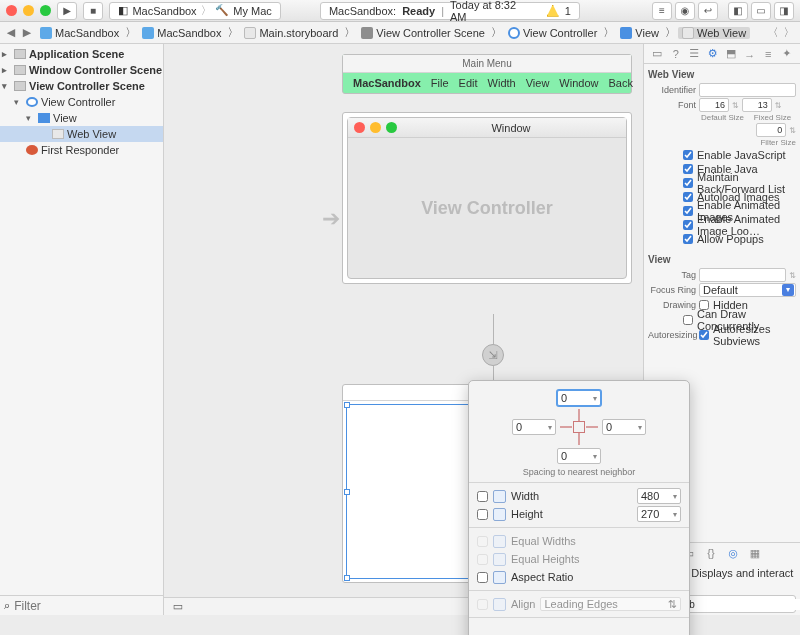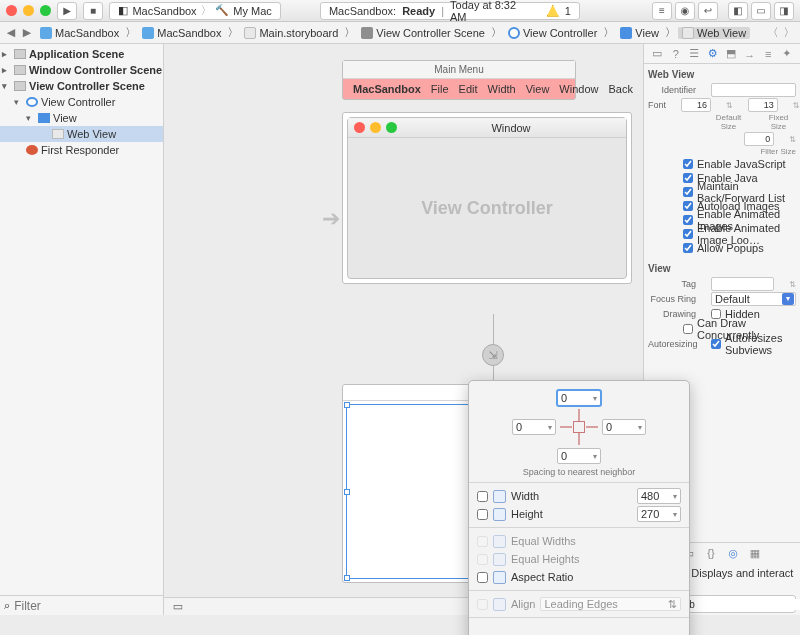--- a/index.html
+++ b/index.html
@@ -42,21 +42,21 @@
 .ico-scene{background:#d0d0d0;border:1px solid #aaa}
 .ico-vc{border-radius:50%;border:2px solid #4a90e2;background:#fff}
 .ico-view{background:#4a90e2}
 .ico-web{background:#e8e8e8;border:1px solid #bbb}
 .ico-resp{border-radius:50%;background:#d85a3a}
 .filter{height:20px;border-top:1px solid #d0d0d0;display:flex;align-items:center;padding:0 4px;gap:4px}
 .filter input{flex:1;border:none;background:transparent;font-size:12px;outline:none}
 
 
 .canvas{flex:1;background:#ececec;position:relative;overflow:hidden;border-right:1px solid #d0d0d0}
-.menu-frame{position:absolute;left:178px;top:16px;width:234px;background:#fca5a5;border:1px solid #bfbfbf;border-radius:3px}
+.menu-frame{position:absolute;left:178px;top:10px;width:290px;background:#86efac;border:1px solid #bfbfbf;border-radius:3px}
 .frame-head{height:18px;background:#f4f4f4;border-bottom:1px solid #d5d5d5;text-align:center;line-height:18px;font-size:10px;color:#666}
 .menu-items{display:flex;gap:10px;padding:4px 10px;font-size:10px}
 .menu-items span:first-child{font-weight:700}
 
 .win-frame{position:absolute;left:178px;top:68px;width:290px;background:#fff;border:1px solid #bfbfbf;border-radius:3px}
 .win-inner{margin:4px;border:1px solid #c0c0c0;border-radius:4px;background:#e7e7e7}
 .win-inner .wt{height:20px;background:linear-gradient(#f5f5f5,#e5e5e5);border-bottom:1px solid #cfcfcf;text-align:center;line-height:20px;font-size:10px;color:#777;display:flex;align-items:center;padding:0 6px;gap:5px}
 .win-inner .wt .dots{display:flex;gap:5px}
 .win-body{height:140px;display:flex;align-items:center;justify-content:center;color:#bcbcbc;font-size:18px;font-weight:600}
 
@@ -78,21 +78,21 @@
 .canvas-foot .spacer{flex:1}
 .cf-btn{width:16px;height:14px;display:flex;align-items:center;justify-content:center;color:#666;font-size:11px}
 
 
 .inspector{width:156px;background:#f5f5f5;display:flex;flex-direction:column}
 .insp-tabs{height:20px;border-bottom:1px solid #d0d0d0;display:flex;align-items:center;justify-content:space-around;padding:0 4px}
 .insp-tab{width:14px;height:14px;display:flex;align-items:center;justify-content:center;color:#888;font-size:11px}
 .insp-tab.active{color:#3b7dd8}
 .insp-body{flex:1;overflow:auto;padding:3px 4px}
 .sect-h{font-weight:600;font-size:10px;padding:2px 0;color:#555}
-.prow{display:flex;align-items:center;margin:1px 0;gap:15px}
+.prow{display:flex;align-items:center;margin:1px 0;gap:3px}
 .plabel{width:48px;text-align:right;font-size:9px;color:#666}
 .pfield{flex:1;height:14px;background:#fff;border:1px solid #c8c8c8;border-radius:2px;font-size:9px;padding:0 3px;display:flex;align-items:center}
 .pfield.tiny{flex:0 0 30px}
 .psub{font-size:8px;color:#888;text-align:center}
 .chk{display:flex;align-items:center;gap:4px;font-size:9px;height:14px;margin-left:35px}
 .chk input{width:10px;height:10px;accent-color:#3b7dd8}
 .select{flex:1;height:14px;background:#fff;border:1px solid #c8c8c8;border-radius:2px;font-size:9px;padding:0 3px;display:flex;align-items:center;justify-content:space-between}
 .select .arr{background:#4a7fe0;color:#fff;width:12px;height:12px;border-radius:2px;text-align:center;line-height:12px;font-size:8px;margin-right:-2px}
 
 .lib{border-top:1px solid #d0d0d0}

